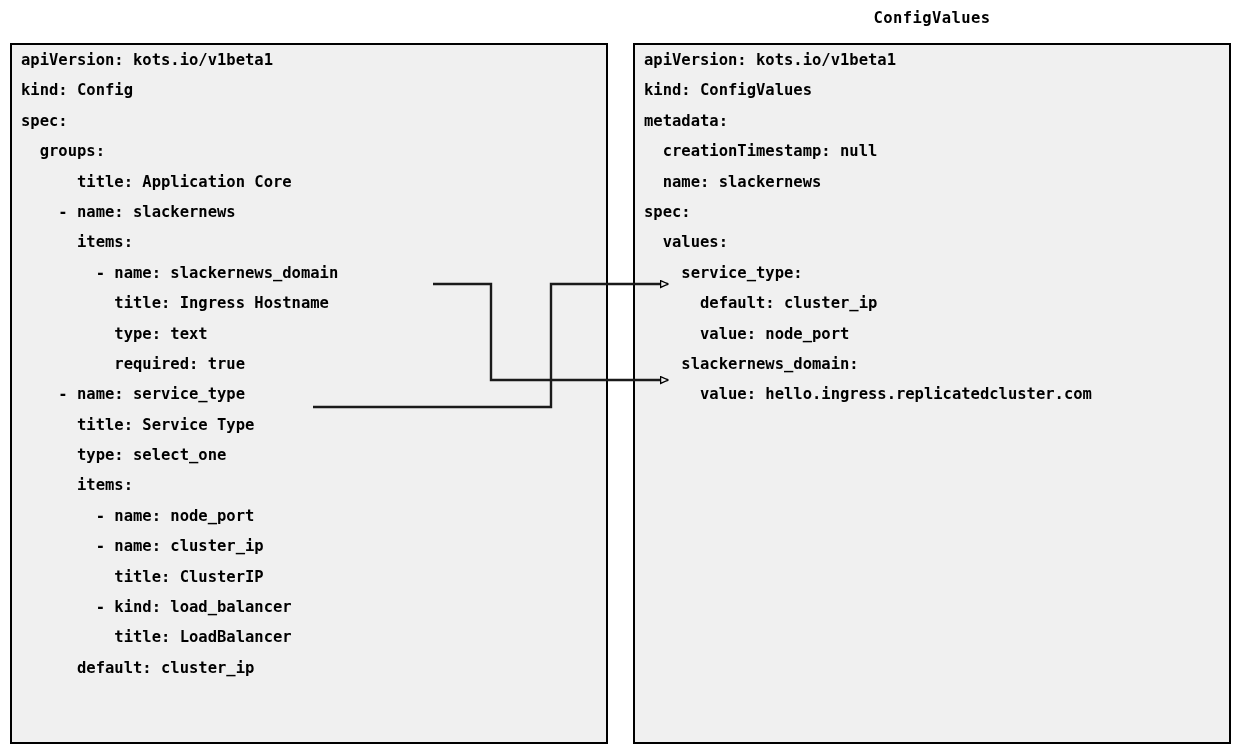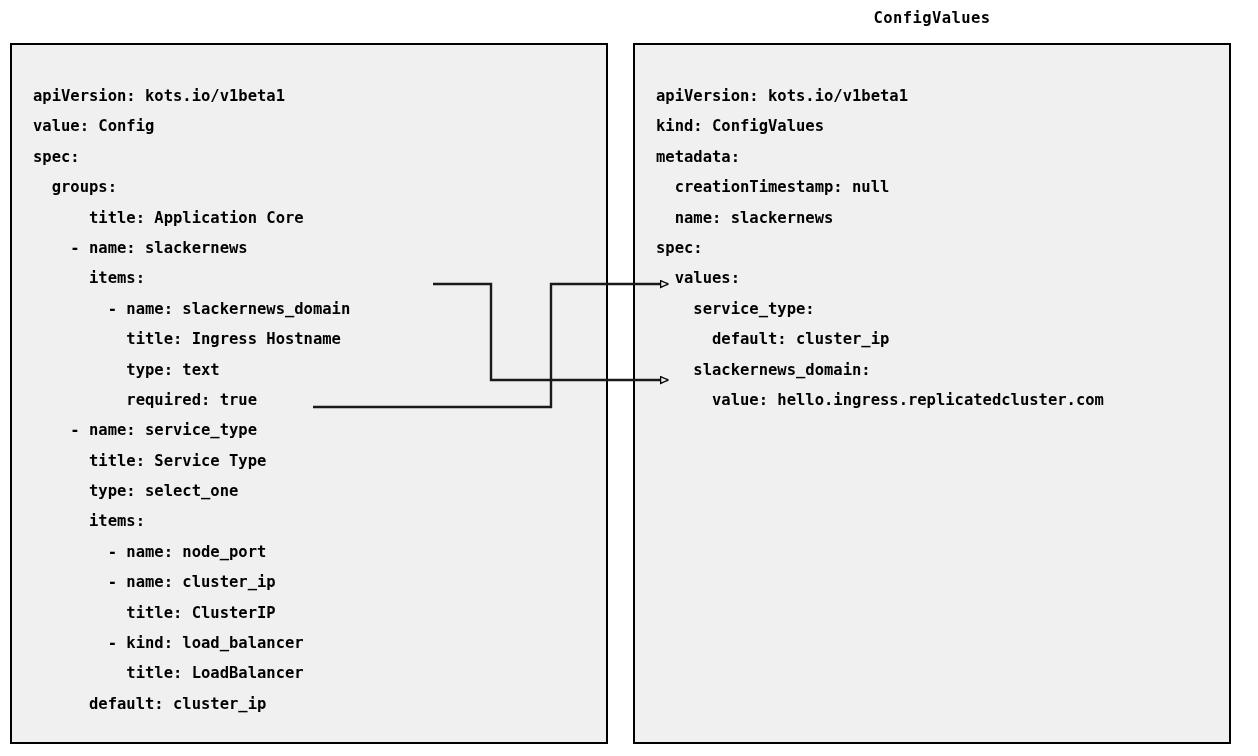--- a/index.html
+++ b/index.html
@@ -44,22 +44,22 @@
     border: 2px solid #000000;
     box-sizing: border-box;
   }
   #panel-config { left: 10px;  top: 43px; width: 598px;  height: 701px; }
   #panel-values { left: 633px; top: 43px; width: 598px;  height: 701px; }
 
   .code {
     position: absolute;
     left: 0; top: 0;
     width: 100%;
-    padding: 24px 0 0 0;
-    margin: 12px;
+    padding: 0 0 0 0;
+    margin: 0;
     box-sizing: border-box;
   }
 
   .line {
     display: block;
     font-family: "DejaVu Sans Mono", "Liberation Mono", monospace;
     font-weight: bold;
     font-size: 15.5px;
     line-height: 30.4px;
     height: 30.4px;
@@ -81,21 +81,21 @@
 <body>
 
 <div class="stage">
 
 
   <div class="panel-title" id="title-values">ConfigValues</div>
 
   <div class="panel" id="panel-config">
     <div class="code" id="code-config">
         <div class="line">apiVersion: kots.io/v1beta1</div>
-        <div class="line">value: Config</div>
+        <div class="line">kind: Config</div>
         <div class="line">spec:</div>
         <div class="line">  groups:</div>
         <div class="line">      title: Application Core</div>
         <div class="line">    - name: slackernews</div>
         <div class="line">      items:</div>
         <div class="line">        - name: slackernews_domain</div>
         <div class="line">          title: Ingress Hostname</div>
         <div class="line">          type: text</div>
         <div class="line">          required: true</div>
         <div class="line">    - name: service_type</div>
@@ -115,20 +115,21 @@
     <div class="code" id="code-values">
         <div class="line">apiVersion: kots.io/v1beta1</div>
         <div class="line">kind: ConfigValues</div>
         <div class="line">metadata:</div>
         <div class="line">  creationTimestamp: null</div>
         <div class="line">  name: slackernews</div>
         <div class="line">spec:</div>
         <div class="line">  values:</div>
         <div class="line">    service_type:</div>
         <div class="line">      default: cluster_ip</div>
+        <div class="line">      value: node_port</div>
         <div class="line">    slackernews_domain:</div>
         <div class="line">      value: hello.ingress.replicatedcluster.com</div>
       </div>
   </div>
 
   <svg id="connectors" width="1258" height="756" viewBox="0 0 1258 756">
     <defs>
       <marker id="arrowhead-open" markerWidth="9" markerHeight="9" refX="8.2" refY="4.0" orient="auto" markerUnits="userSpaceOnUse">
         <path d="M 0.8 0.6 L 8.4 4.0 L 0.8 7.4 Z" fill="#f0f0f0" stroke="#000000" stroke-width="1.3" stroke-linejoin="miter"></path>
       </marker>

